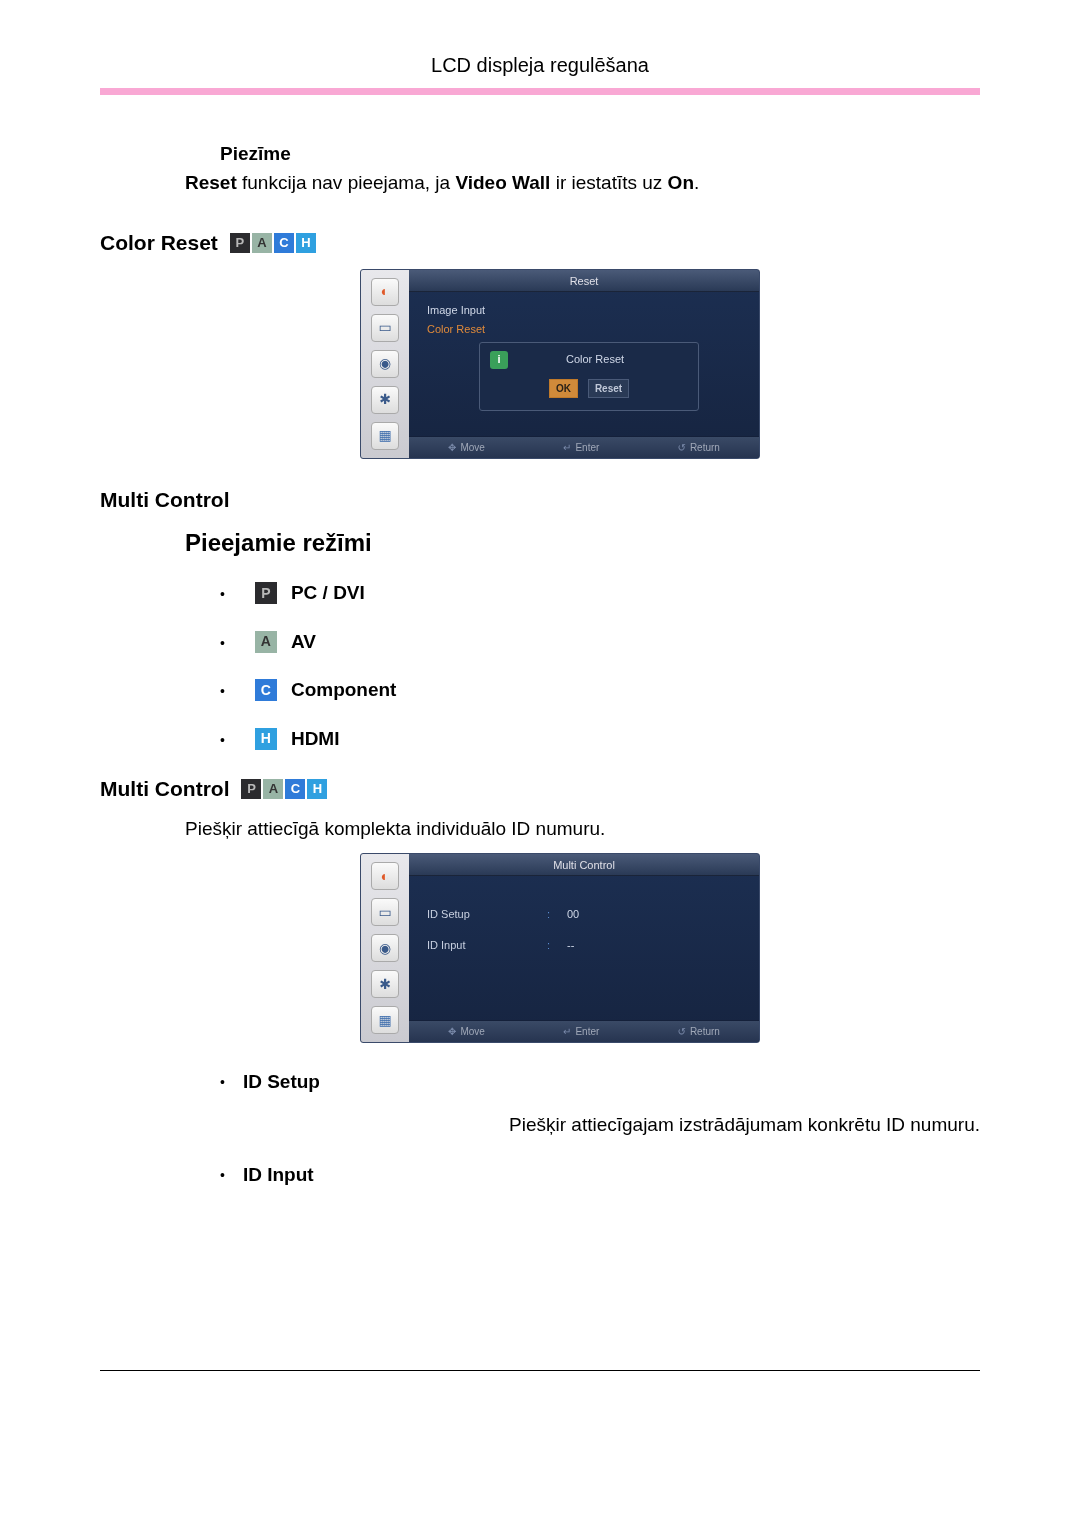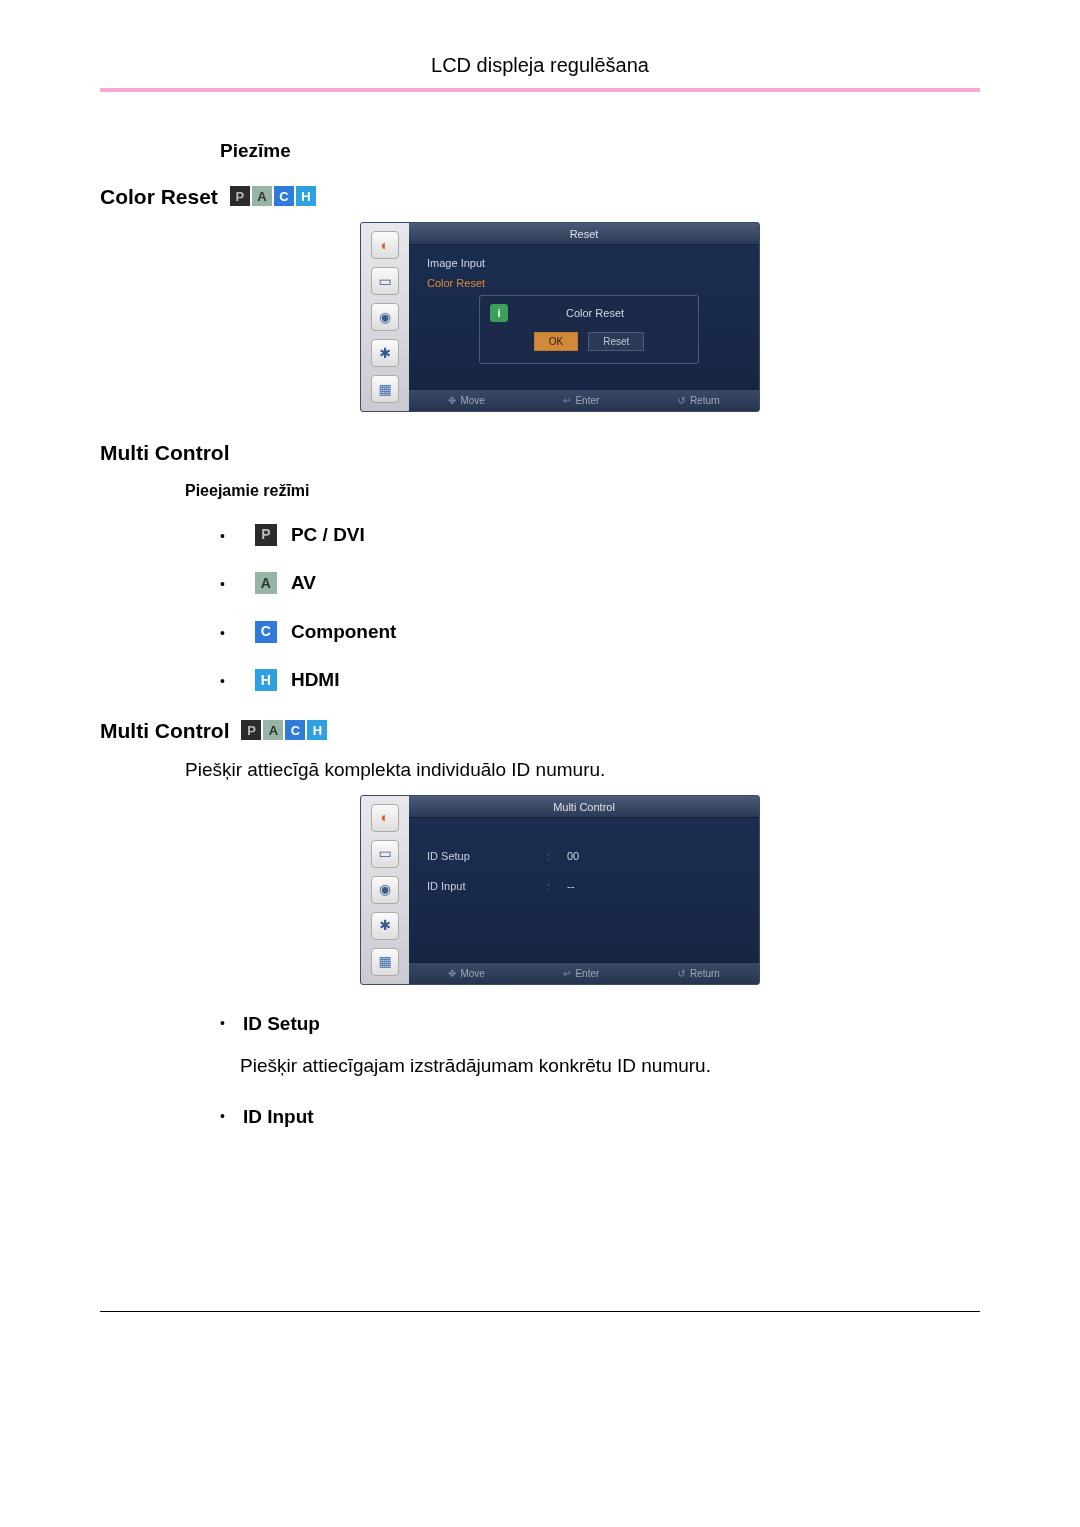--- a/index.html
+++ b/index.html
@@ -13,21 +13,21 @@
       font-size: 19px;
       line-height: 1.5;
     }
     .page {
       padding: 50px 100px 60px 100px;
     }
     .header-title {
       text-align: center;
       font-size: 20px;
       padding-bottom: 8px;
-      border-bottom: 4px solid #f9a8d4;
+      border-bottom: 7px solid #f9a8d4;
       margin-bottom: 45px;
     }
     .note-heading {
       font-weight: bold;
       margin-left: 120px;
     }
     .note-text {
       margin-left: 85px;
       margin-bottom: 30px;
     }
@@ -37,21 +37,21 @@
       font-size: 21px;
       display: flex;
       align-items: center;
       gap: 6px;
       margin-bottom: 10px;
       margin-top: 15px;
     }
     .section-heading-text { margin-right: 6px; }
     .subsection-heading {
       font-weight: bold;
-      font-size: 16px;
+      font-size: 24px;
       margin-left: 85px;
       margin-top: 10px;
       margin-bottom: 18px;
     }
     .desc-text {
       margin-left: 85px;
       margin-bottom: 10px;
     }
     .bullet-list {
       list-style: none;
@@ -143,25 +143,26 @@
       padding: 8px 10px 12px 10px;
     }
     .osd-dialog-row { display:flex; align-items:center; gap:8px; margin-bottom:10px; }
     .osd-info-icon {
       width:18px; height:18px; background:#3aa05a; border-radius:3px;
       display:flex; align-items:center; justify-content:center; color:#fff; font-size:11px; font-weight:bold;
     }
     .osd-dialog-title { color:#d0d8e8; font-size:11px; margin-left:50px;}
     .osd-dlg-btns { display:flex; gap:10px; justify-content:center; }
     .osd-dlg-btn {
-      padding: 1px 14px;
+      padding: 1px 6px;
       font-size: 10px;
       border: 1px solid #4a5a78;
       background: #2a3a56;
       color: #c0c8d8;
+      font-weight: bold;
     }
     .osd-dlg-btn.sel { background:#d08a3a; color:#2a2218; border-color:#c07a2a; }
     .osd-row { display:flex; font-size:11px; margin-bottom:14px; }
     .osd-row .lbl { width: 120px; color:#c8d0e0; }
     .osd-row .sep { width: 20px; color:#5a8acc; }
     .osd-row .val { color:#d0d8e8; }
     .osd-footer {
       height: 22px;
       background: linear-gradient(#3a4a66,#263450);
       display:flex; justify-content:space-around; align-items:center;
@@ -176,35 +177,38 @@
       margin-left: 120px;
       margin-top: 20px;
     }
     .desc-list > li {
       margin-bottom: 22px;
     }
     .desc-list .dl-head {
       display:flex; align-items:center; gap:18px; font-weight:bold; margin-bottom:14px;
     }
     .desc-list .dl-head::before { content:"•"; font-size:14px; font-weight:normal; }
-    .desc-list .dl-body { margin-left: 20px; }
+    .desc-list .dl-body { margin-left: 20px; text-align: right; }
     
     .footer-line {
       border-top: 1px solid #000;
       margin-top: 180px;
     }
   </style>
 </head>
 <body>
 
 <div class="page">
 
   <div class="header-title">LCD displeja regulēšana</div>
 
   <div class="note-heading">Piezīme</div>
+  <p class="note-text">
+    <span class="bold">Reset</span><span> funkcija nav pieejama, ja </span><span class="bold">Video Wall</span><span> ir iestatīts uz </span><span class="bold">On</span><span>.</span>
+  </p>
 
   <div class="section-heading">
     <span class="section-heading-text">Color Reset</span>
     <span class="inline-icons">
       <span class="mode-icon badge-p">P</span>
       <span class="mode-icon badge-a">A</span>
       <span class="mode-icon badge-c">C</span>
       <span class="mode-icon badge-h">H</span>
     </span>
   </div>

